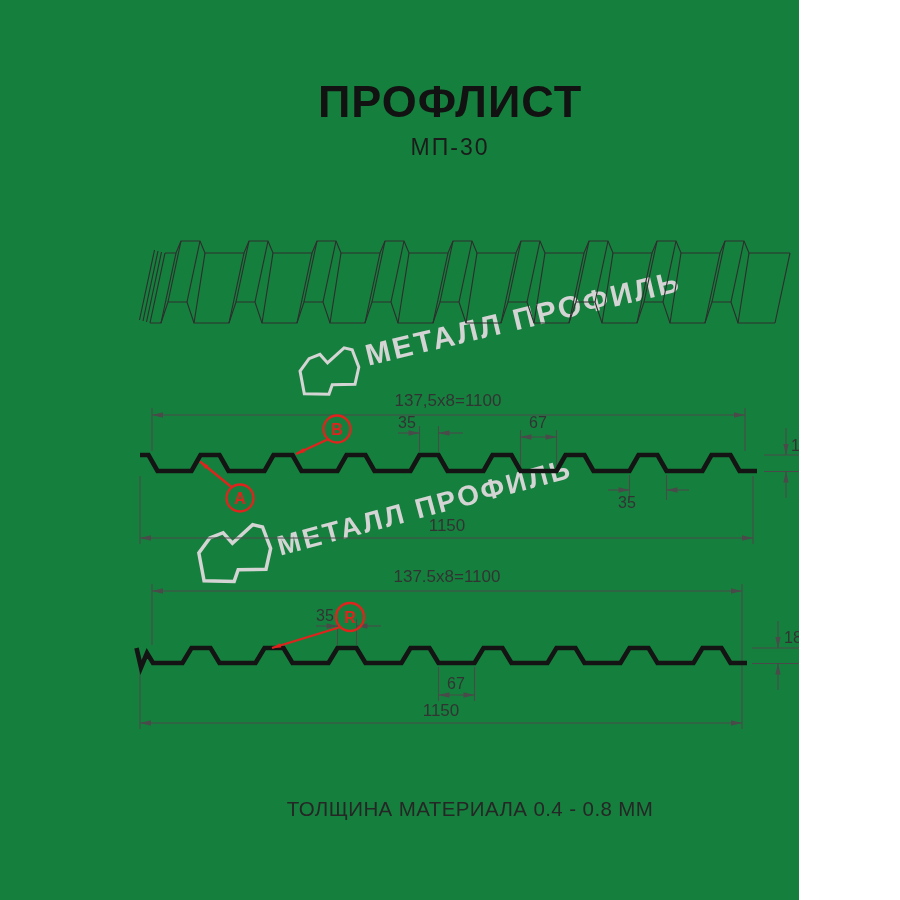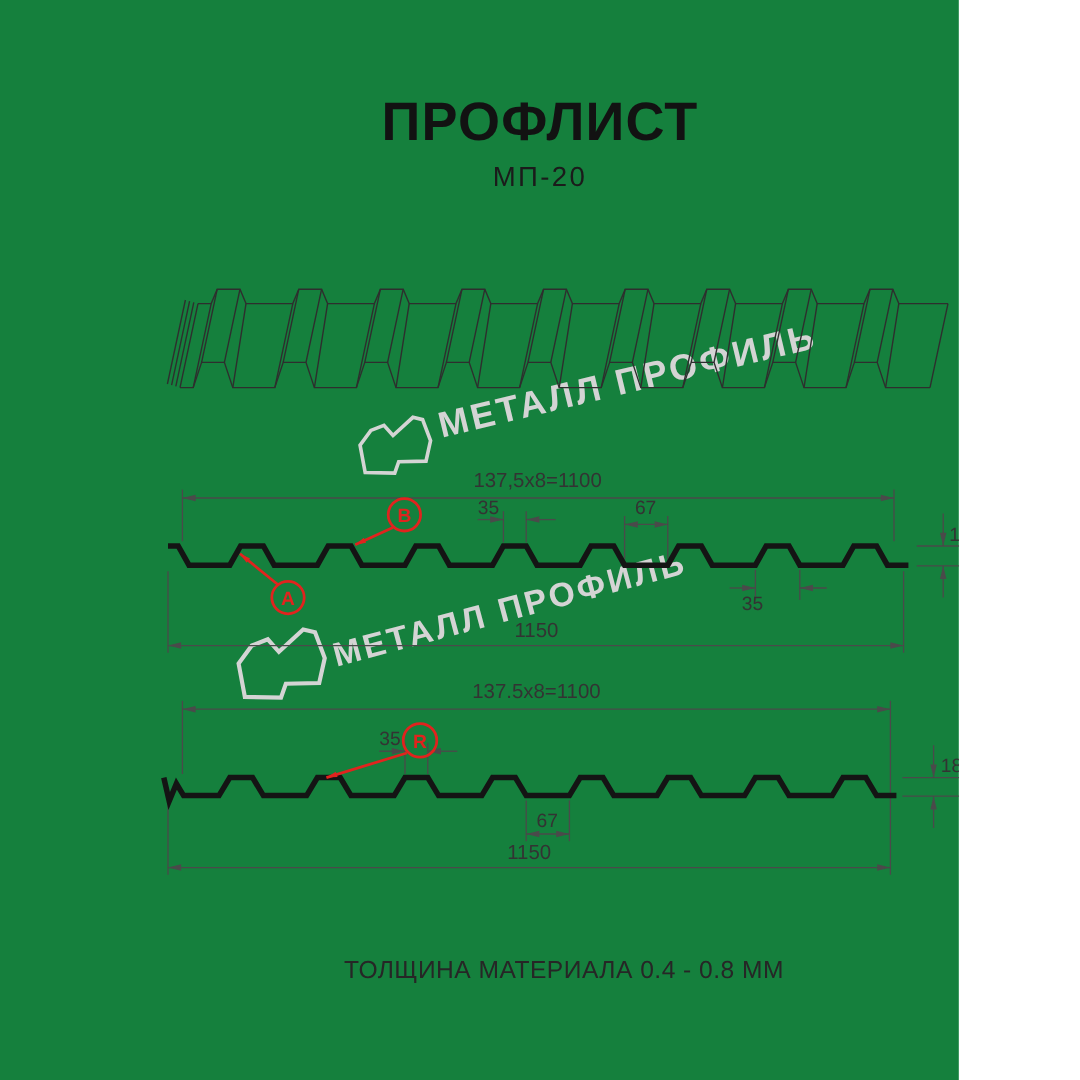--- a/index.html
+++ b/index.html
@@ -20,21 +20,21 @@
   .wm-logo.l2{left:189px;top:519px;}
   svg{display:block;}
   #draw{position:absolute;left:0;top:0;}
 </style>
 </head>
 <body>
 
 <div id="stage">
 
   <div class="title">ПРОФЛИСТ</div>
-  <div class="subtitle">МП-20</div>
+  <div class="subtitle">МП-30</div>
 
   <svg class="wm-logo l1" width="72" height="56" viewBox="0 0 76 58">
     <path d="M13,53 L8.5,29 L18,16 L29.5,11.5 L37.5,20.5 L55,4.5 L63.5,6.5 L70.5,25 L66.5,43 L42.5,43.5 L39,53.5 Z" fill="none" stroke="#d4d4d4" stroke-width="3.2" stroke-linejoin="miter"></path>
   </svg>
   <div class="wm-text wm1">МЕТАЛЛ ПРОФИЛЬ</div>
 
   <svg class="wm-logo l2" width="88" height="68" viewBox="0 0 76 58">
     <path d="M13,53 L8.5,29 L18,16 L29.5,11.5 L37.5,20.5 L55,4.5 L63.5,6.5 L70.5,25 L66.5,43 L42.5,43.5 L39,53.5 Z" fill="none" stroke="#d4d4d4" stroke-width="3" stroke-linejoin="miter"></path>
   </svg>
   <div class="wm-text wm2">МЕТАЛЛ ПРОФИЛЬ</div>

